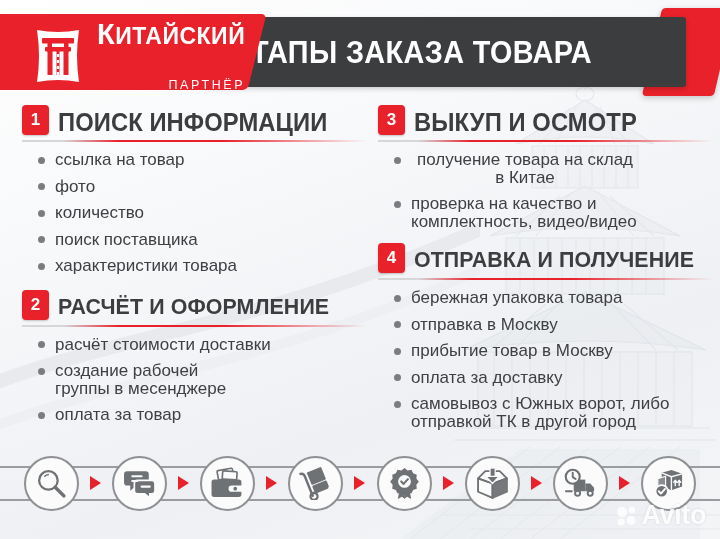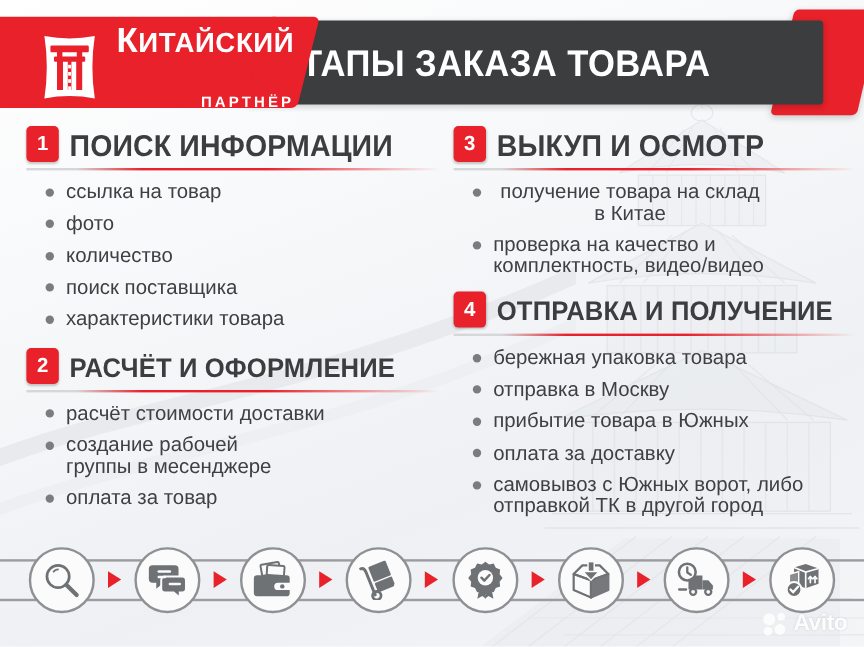--- a/index.html
+++ b/index.html
@@ -88,21 +88,21 @@
     z-index: 6;
   }
   .logo-mark { width: 56px; height: 60px; flex: none; }
   .logo-txt { display: flex; flex-direction: column; line-height: 1; gap: 25px; }
   .logo-txt-1 {
     color: #fff; font-size: 23px; font-weight: bold;
     letter-spacing: .5px;
   }
   .logo-txt-1 .cap { font-size: 29px; }
   .logo-txt-2 {
-    color: #fff; font-size: 12.5px; font-weight: bold;
+    color: #fff; font-size: 12.5px; font-weight: normal;
     letter-spacing: 2.6px; text-align: right; margin-top: 5px;
   }
 
   
   .col {
     position: absolute;
     z-index: 3;
   }
   .col-left  { left: 22px;  top: 106px; width: 345px; }
   .col-right { left: 378px; top: 106px; width: 335px; }
@@ -185,21 +185,21 @@
 
   
   .avito {
     position: absolute; right: 14px; bottom: 8px;
     display: flex; align-items: center; gap: 4px;
     z-index: 6; opacity: .85;
   }
   .avito-dots { width: 22px; height: 22px; }
   .avito-txt {
     color: #ffffff;
-    font-size: 19px;
+    font-size: 27px;
     font-weight: bold;
     letter-spacing: -.4px;
     text-shadow: 0 0 2px rgba(160,165,172,.55);
   }
 </style>
 </head>
 <body>
 
 <div id="page">
 
@@ -385,21 +385,21 @@
 
     <div class="section" style="margin-top:14px;">
       <div class="sec-head">
         <div class="badge">4</div>
         <div class="sec-title small">ОТПРАВКА И ПОЛУЧЕНИЕ</div>
       </div>
       <div class="sec-rule"></div>
       <ul class="bullets">
         <li>бережная упаковка товара</li>
         <li>отправка в Москву</li>
-        <li>прибытие товара в Южных</li>
+        <li>прибытие товар в Москву</li>
         <li>оплата за доставку</li>
         <li style="max-width:285px;">самовывоз с Южных ворот, либо отправкой ТК в другой город</li>
       </ul>
     </div>
 
   </div>
 
   <div class="strip">
     <div class="strip-line l1"></div>
     <div class="strip-line l2"></div>

